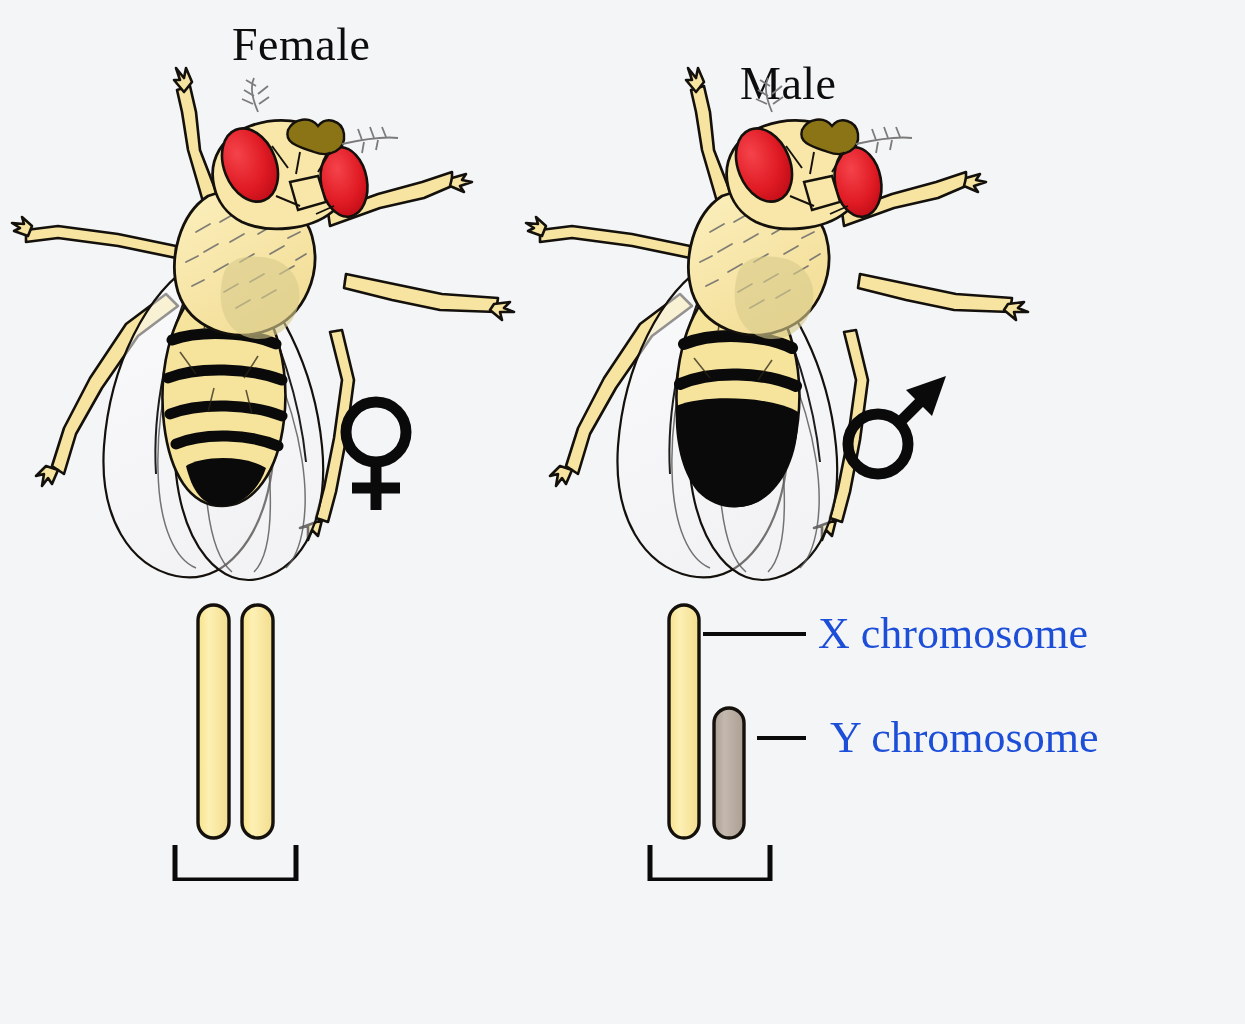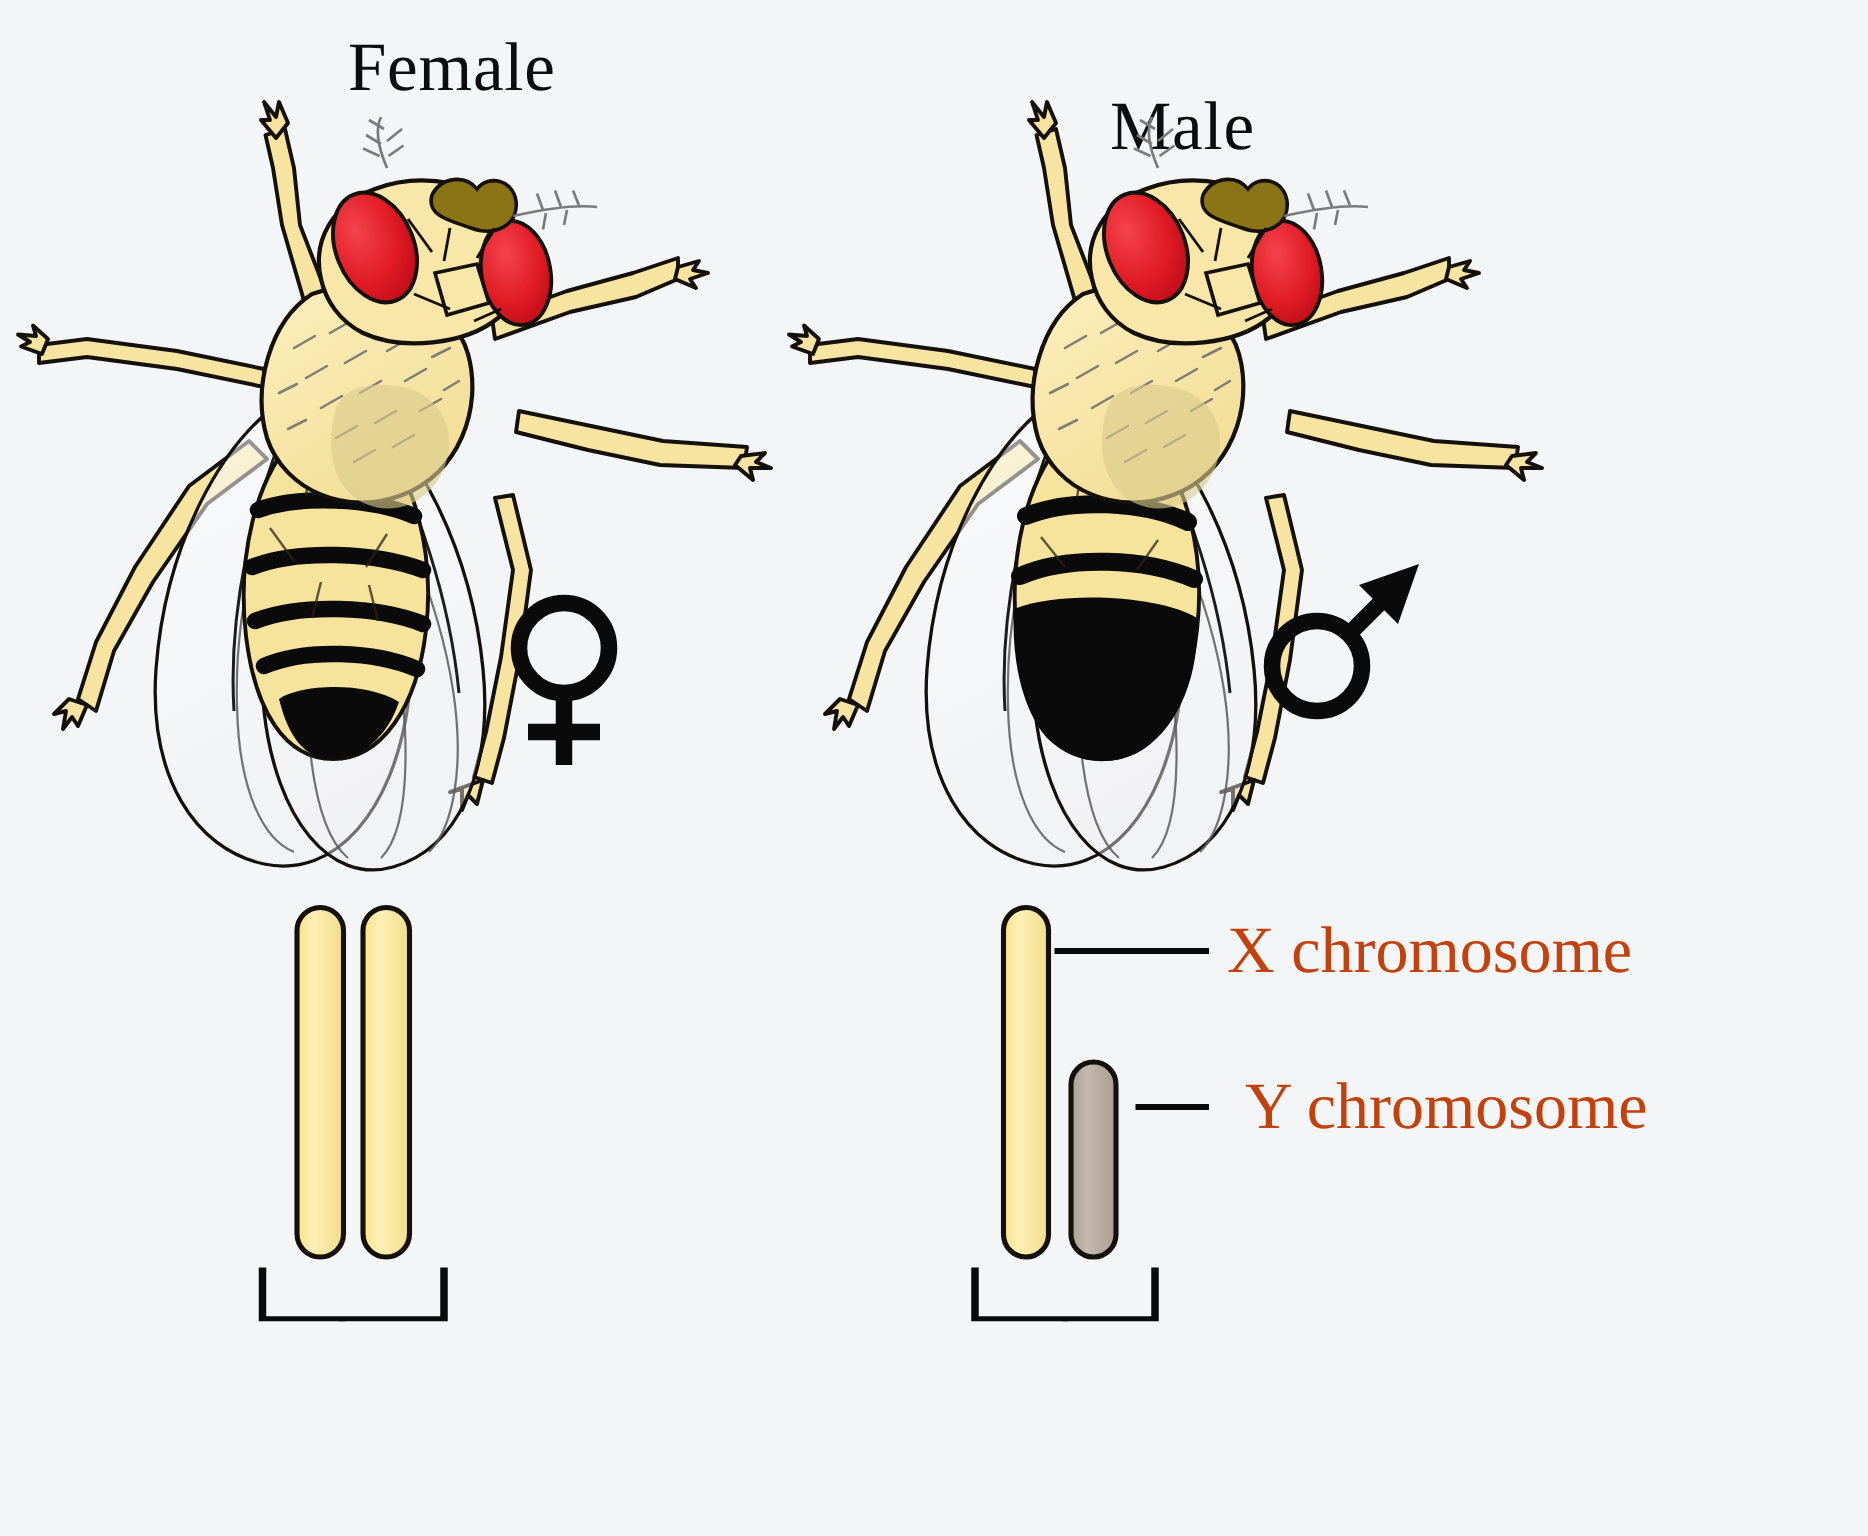--- a/index.html
+++ b/index.html
@@ -29,21 +29,21 @@
     color: #0d0d0d;
     white-space: nowrap;
     letter-spacing: 0.5px;
   }
   #female-title { left: 232px; top: 18px; }
   #male-title  { left: 740px; top: 14px; margin-top: 43px; }
   .side-lbl {
     position: absolute;
     font-family: "Liberation Serif", "DejaVu Serif", serif;
     font-size: 44px;
-    color: #c2410c;
+    color: #1d4ed8;
     white-space: nowrap;
   }
   #x-label { left: 818px; top: 608px; }
   #y-label { left: 818px; top: 712px; margin-left: 12px; }
   #sex-label { left: 497px; top: 938px; font-size: 47px; }
 </style>
 </head>
 <body>
 
 <div id="stage">

